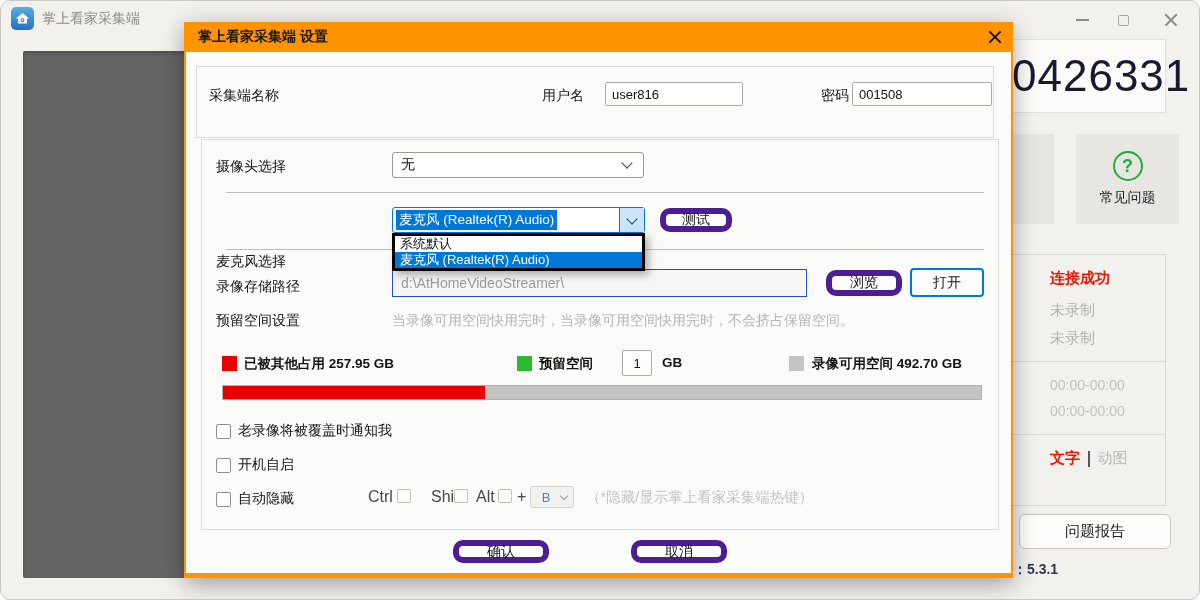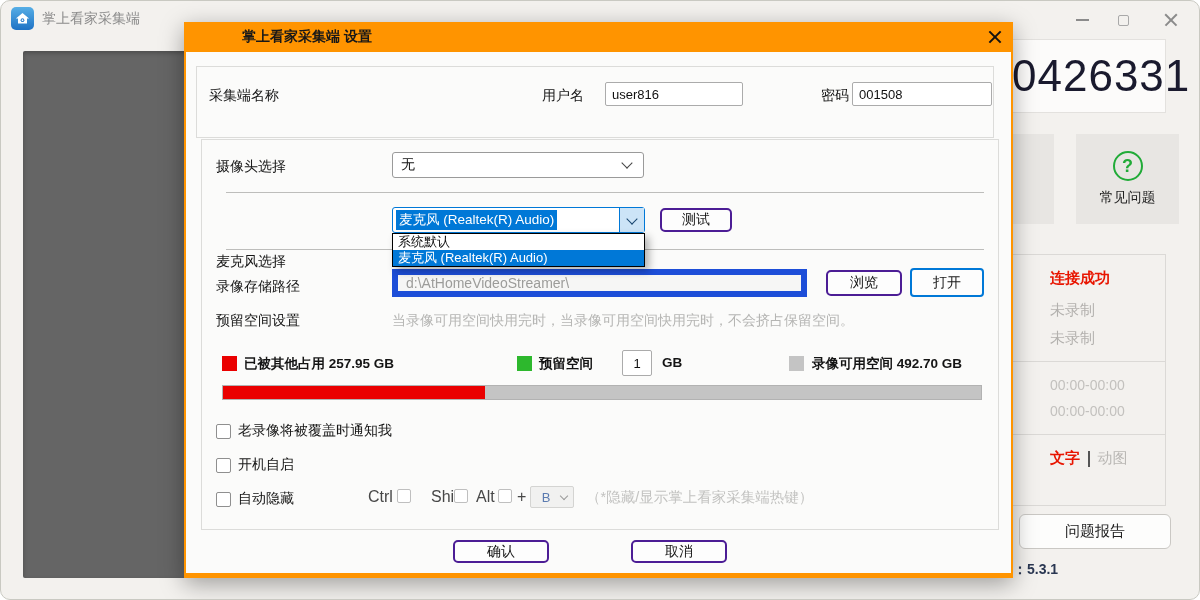--- a/index.html
+++ b/index.html
@@ -50,21 +50,21 @@
   .report-btn { position:absolute; left:1018px; top:513px; width:152px; height:35px;
     background:#fdfdfc; border:1px solid #cac8c4; border-radius:6px; font-size:15px;
     color:#222; display:flex; align-items:center; justify-content:center; }
   .version { position:absolute; left:1012px; top:560px; font-size:14px; font-weight:700; color:#2a3752; }
 
   
   .dialog { position:absolute; left:183px; top:21px; width:829px; height:556px;
     background:#fbfbfa; border:2px solid #ff9400; border-bottom-width:5px;
     box-shadow:0 6px 22px rgba(0,0,0,.35); z-index:10; }
   .dlg-header { position:absolute; left:-2px; top:-2px; right:-2px; height:30px; background:#ff9400;
-    display:flex; align-items:center;padding-left:44px; }
+    display:flex; align-items:center; }
   .dlg-title { padding-left:14px; font-size:14px; font-weight:700; color:#181818; }
   .dlg-close { position:absolute; right:10px; top:7px; width:16px; height:16px; }
   .dlg-close::before,.dlg-close::after { content:""; position:absolute; left:0; top:7px;
     width:16px; height:2px; background:#111; }
   .dlg-close::before { transform:rotate(45deg); } .dlg-close::after { transform:rotate(-45deg); }
 
   .group { position:absolute; border:1px solid #dcdcda; background:#fbfbfa; }
   .g1 { left:10px; top:42px; width:798px; height:72px; }
   .g2 { left:15px; top:115px; width:798px; height:391px; }
 
@@ -78,32 +78,32 @@
   .selectbox .sel-text { flex:1; padding-left:8px; }
   .chev { width:8px; height:8px; border-right:1.6px solid #454545; border-bottom:1.6px solid #454545;
     transform:rotate(45deg); margin:-4px 12px 0 0; }
   .combo-focus { border-color:#0078d7; }
   .combo-focus .sel-text { flex:none; margin-left:3px; padding:1px 3px; background:#0078d7; color:#fff; font-size:13.5px; }
   .combo-chev-zone { position:absolute; right:0; top:0; bottom:0; width:25px; background:#cce4f7;
     border-left:1px solid #0078d7; display:flex; align-items:center; justify-content:center; }
   .combo-chev-zone .chev { margin:-3px 0 0 0; border-color:#17456e; }
 
   .dropdown { position:absolute; left:190px; top:93px; width:253px; background:#fff;
-    border:1px solid #000000; box-shadow:4px 4px 8px rgba(0,0,0,.3); z-index:30; }
+    border:3px solid #000000; box-shadow:4px 4px 8px rgba(0,0,0,.3); z-index:30; }
   .dd-item { height:16px; line-height:16px; font-size:13px; color:#111; padding-left:5px; white-space:nowrap; overflow:hidden; }
   .dd-item.sel { background:#0078d7; color:#fff; }
 
   .sep { position:absolute; left:24px; right:14px; height:1px; background:#bdbdbb; }
 
-  .btn { position:absolute; background:#fdfdfd; border:2px solid #4c1d95; border-radius:5px;
+  .btn { position:absolute; background:#fdfdfd; border:6px solid #4c1d95; border-radius:10px;
     font-size:14px; color:#151515; display:flex; align-items:center; justify-content:center; }
   .btn-primary { border:2px solid #0078d7; border-radius:4px; }
 
   .pathfield { position:absolute; left:190px; top:129px; width:415px; height:28px;
-    background:#f6f6f5; border:6px solid #1d4ed8; font-size:14px; color:#9c9c9a;
+    background:#f6f6f5; border:1px solid #1d4ed8; font-size:14px; color:#9c9c9a;
     display:flex; align-items:center; padding-left:8px; }
   .desc { position:absolute; left:190px; font-size:14px; color:#b5b5b3; white-space:nowrap; }
 
   .swatch { position:absolute; width:15px; height:15px; top:216px; }
   .legend-txt { position:absolute; top:215px; font-size:13.5px; font-weight:600; color:#141414; white-space:nowrap; }
   .gb-input { position:absolute; left:420px; top:210px; width:30px; height:26px; text-align:center; }
   .bar { position:absolute; left:20px; top:245px; width:760px; height:15px;
     background:#c4c4c4; border:1px solid #b2b2b2; }
   .bar-used { height:100%; background:#ea0000; }
 

